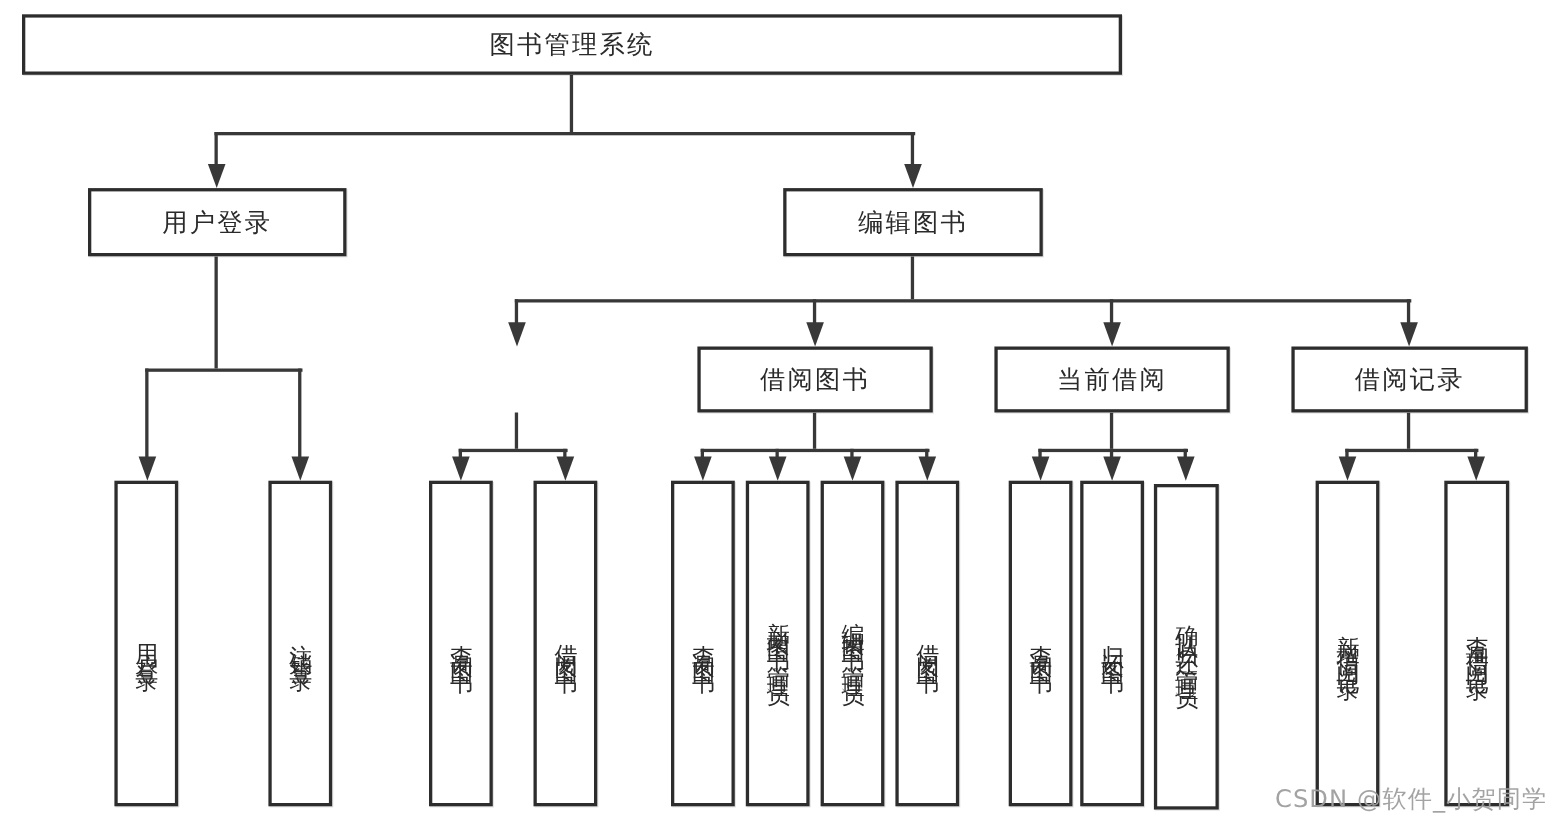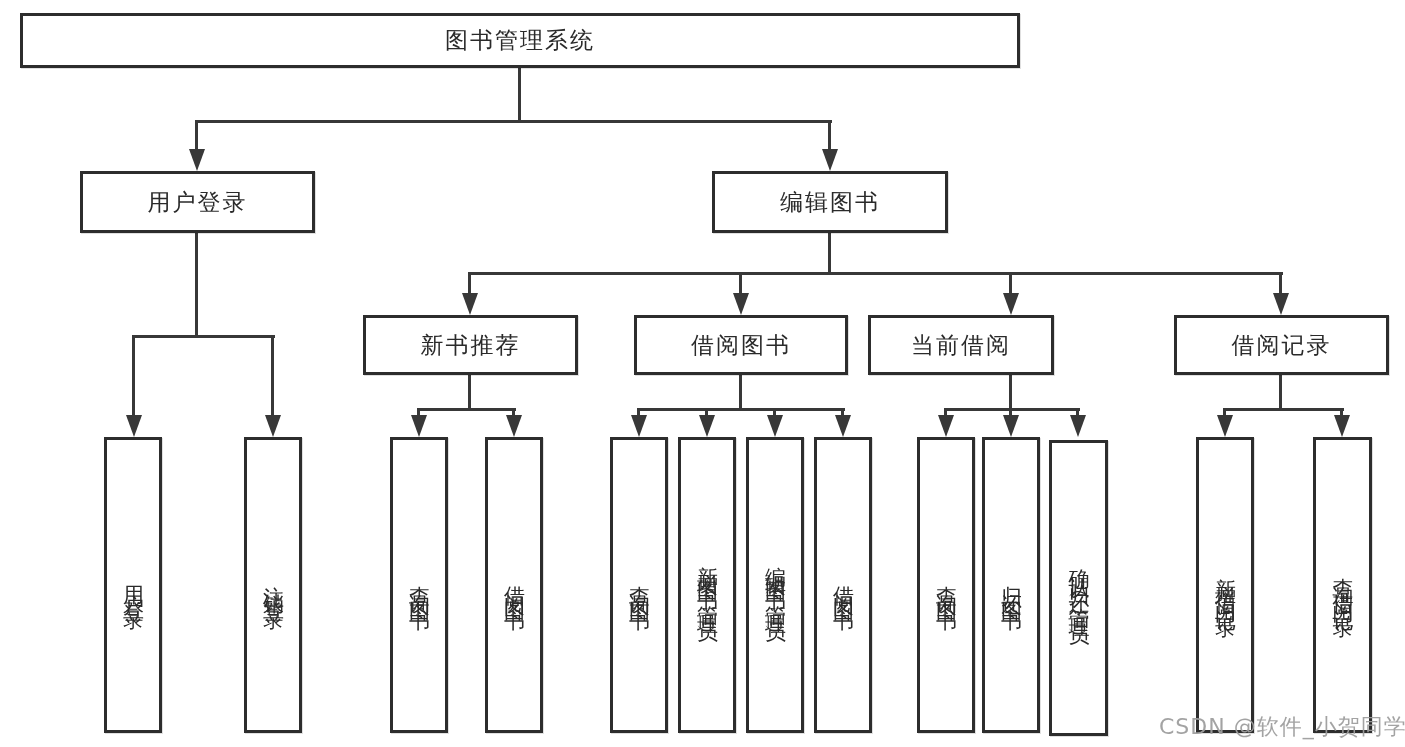--- a/index.html
+++ b/index.html
@@ -94,23 +94,22 @@
   <div class="vline" style="left:1223px;top:408px;height:9px;"></div>
   <div class="arrow" style="left:1217px;top:415px;"></div>
   <div class="vline" style="left:1340px;top:408px;height:9px;"></div>
   <div class="arrow" style="left:1334px;top:415px;"></div>
 
   <div class="node" style="left:20px;top:13px;width:1000px;height:55px;">图书管理系统</div>
 
   <div class="node" style="left:80px;top:171px;width:235px;height:62px;">用户登录</div>
   <div class="node" style="left:712px;top:171px;width:236px;height:62px;">编辑图书</div>
 
-  <div class="node" style="left:363px;top:315px;width:215px;height:60px;">新书推荐</div>
   <div class="node" style="left:634px;top:315px;width:214px;height:60px;">借阅图书</div>
-  <div class="node" style="left:868px;top:315px;width:186px;height:60px;font-family:Liberation Serif, serif;">当前借阅</div>
+  <div class="node" style="left:904px;top:315px;width:214px;height:60px;font-family:Liberation Serif, serif;">当前借阅</div>
   <div class="node" style="left:1174px;top:315px;width:215px;height:60px;">借阅记录</div>
 
   <div class="node leaf" style="left:104px;top:437px;width:58px;height:296px;">用户登录</div>
   <div class="node leaf" style="left:244px;top:437px;width:58px;height:296px;">注销登录</div>
 
   <div class="node leaf" style="left:390px;top:437px;width:58px;height:296px;">查询图书</div>
   <div class="node leaf" style="left:485px;top:437px;width:58px;height:296px;">借阅图书</div>
 
   <div class="node leaf" style="left:610px;top:437px;width:58px;height:296px;">查询图书</div>
   <div class="node leaf" style="left:678px;top:437px;width:58px;height:296px;">新增图书（管理员）</div>

